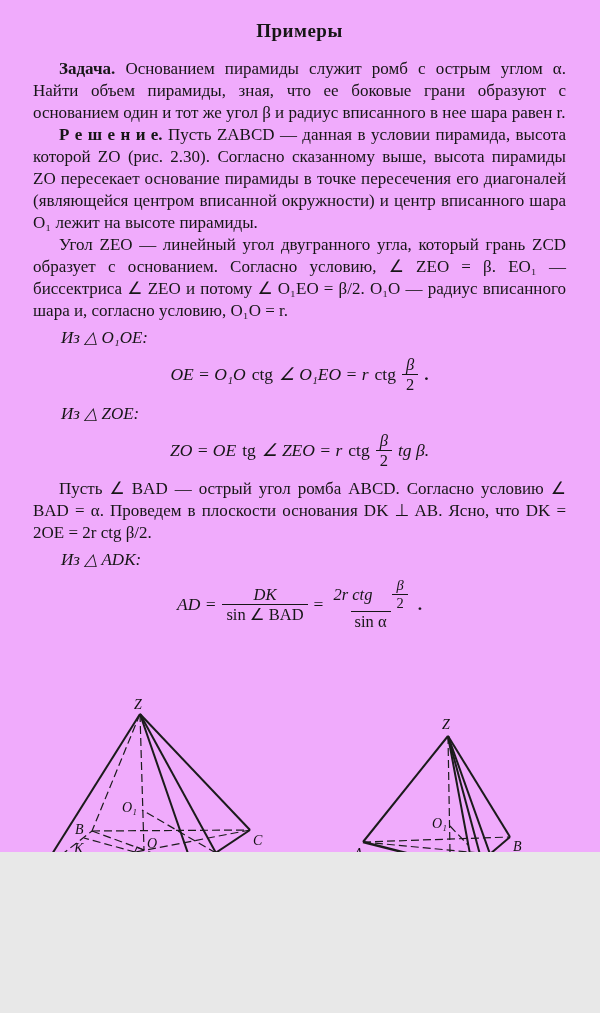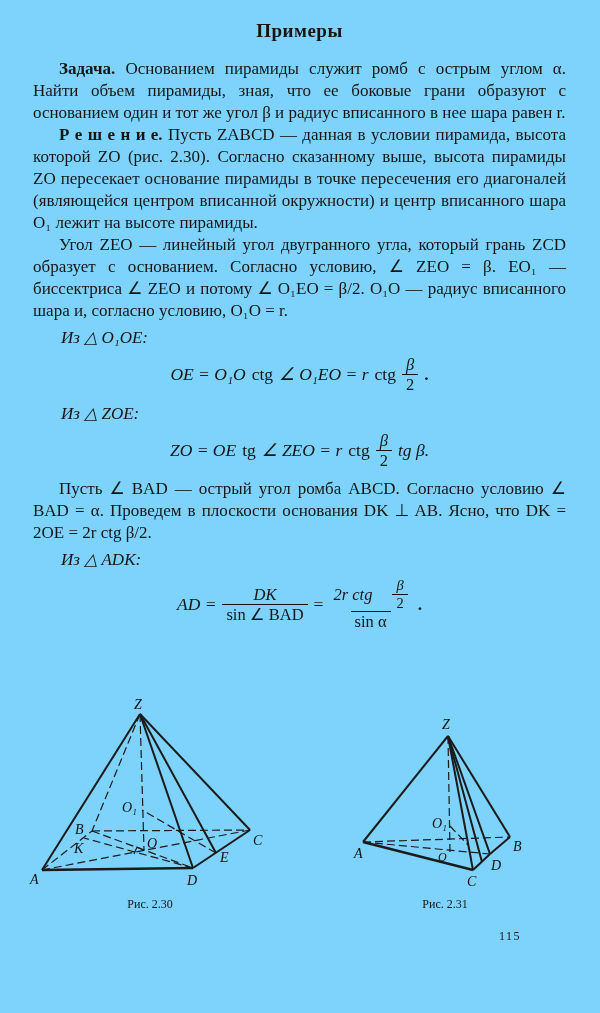--- a/index.html
+++ b/index.html
@@ -1,20 +1,20 @@
 <!DOCTYPE html>
 <html lang="ru"><head>
 <meta charset="utf-8">
 <style>
   html,body{margin:0;padding:0;background:#e8e8e8;}
   .page{
     position:relative;
-    width:600px;height:1013px;
+    width:600px;height:852px;
     margin:0 auto;
-    background:#7dd3fc;
+    background:#f0abfc;
     color:#161616;
     font-family:"Liberation Serif", serif;
     overflow:hidden;
   }
   .text-col{
     position:absolute;left:33px;top:20px;width:533px;
   }
   .heading{
     text-align:center;
     font-weight:bold;

